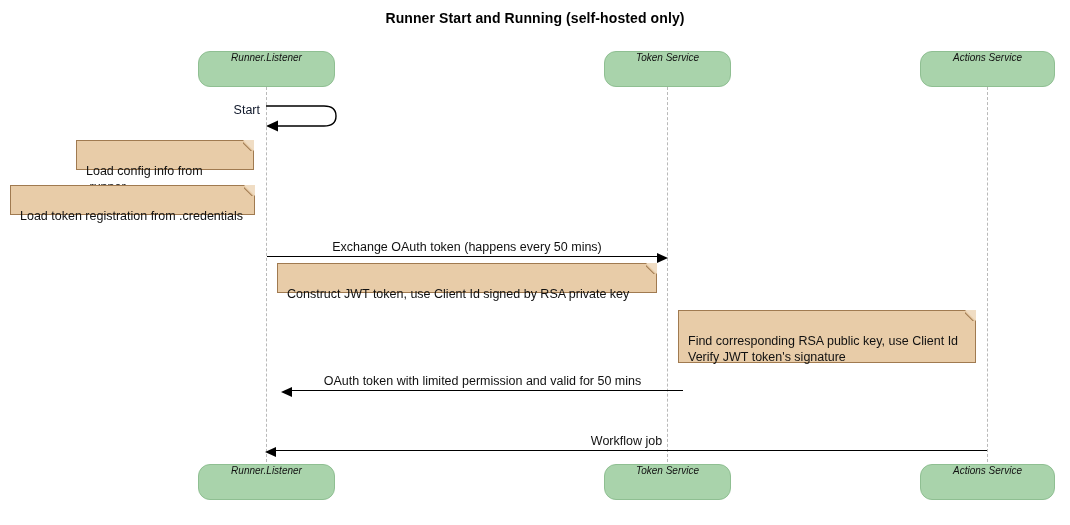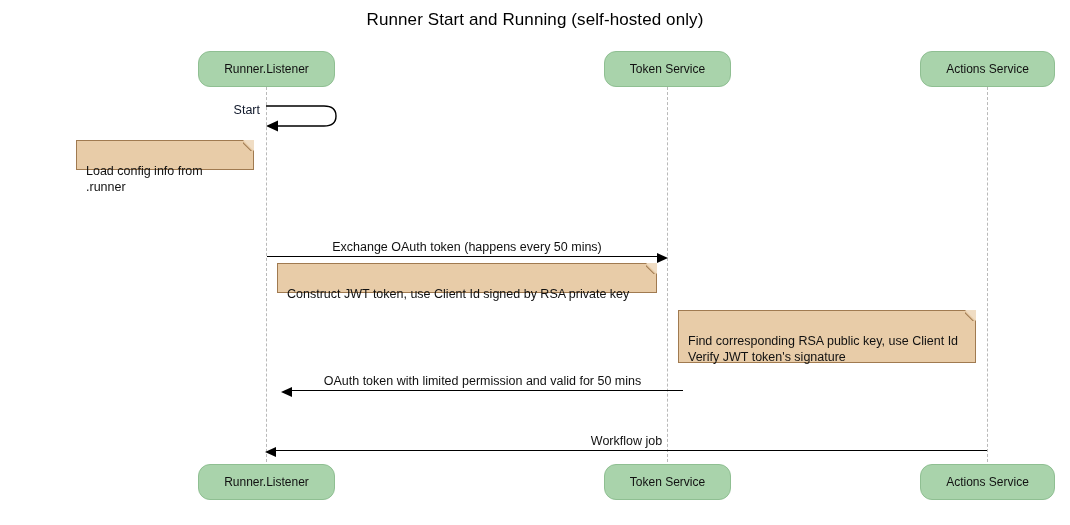--- a/index.html
+++ b/index.html
@@ -19,38 +19,39 @@
     left: 0; top: 0;
     width: 1070px;
     height: 525px;
   }
   .diagram-title {
     position: absolute;
     left: 0;
     top: 10px;
     width: 1070px;
     text-align: center;
-    font-size: 17px;
-    font-weight: normal;
+    font-size: 14px;
+    font-weight: bold;
     color: #000000;
     letter-spacing: 0.1px;
   }
   .participant {
     position: absolute;
     box-sizing: border-box;
     background: #a9d3ab;
     border: 1px solid #8fbf92;
     border-radius: 12px;
     height: 36px;
     display: flex;
-    align-items: center;
+    align-items: flex-start;
     justify-content: center;
     color: #111111;
-    font-size: 12px;
+    font-size: 10px;
     white-space: nowrap;
+    font-style: italic;
   }
   .lifeline {
     position: absolute;
     width: 0;
     border-left: 1px dashed #b9b9b9;
   }
   .note {
     position: absolute;
     box-sizing: border-box;
     background: #e8cca8;
@@ -174,20 +175,25 @@
       <polygon points="16,20.5 16,31.5 4,26" fill="#000000"></polygon>
     </svg>
   </div>
 
   <div class="note" style="left:76px; top:140px; width:178px; height:30px;">
     <span>Load config info from .runner</span>
     <span class="fold"></span>
     <span class="fold-edge"></span>
   </div>
 
+  <div class="note" style="left:10px; top:185px; width:245px; height:30px;">
+    <span>Load token registration from .credentials</span>
+    <span class="fold"></span>
+    <span class="fold-edge"></span>
+  </div>
 
   <div class="msg" style="left:267px; top:228px; width:400px;margin-top:7px;">
     <div class="msg-line" style="width:390px;"></div>
     <div class="arrowhead right" style="right:-1px;"></div>
     <div class="msg-label">Exchange OAuth token (happens every 50 mins)</div>
   </div>
 
   <div class="note" style="left:678px; top:310px; width:298px; height:53px;">
     <span>Find corresponding RSA public key, use Client Id
 Verify JWT token's signature</span>

